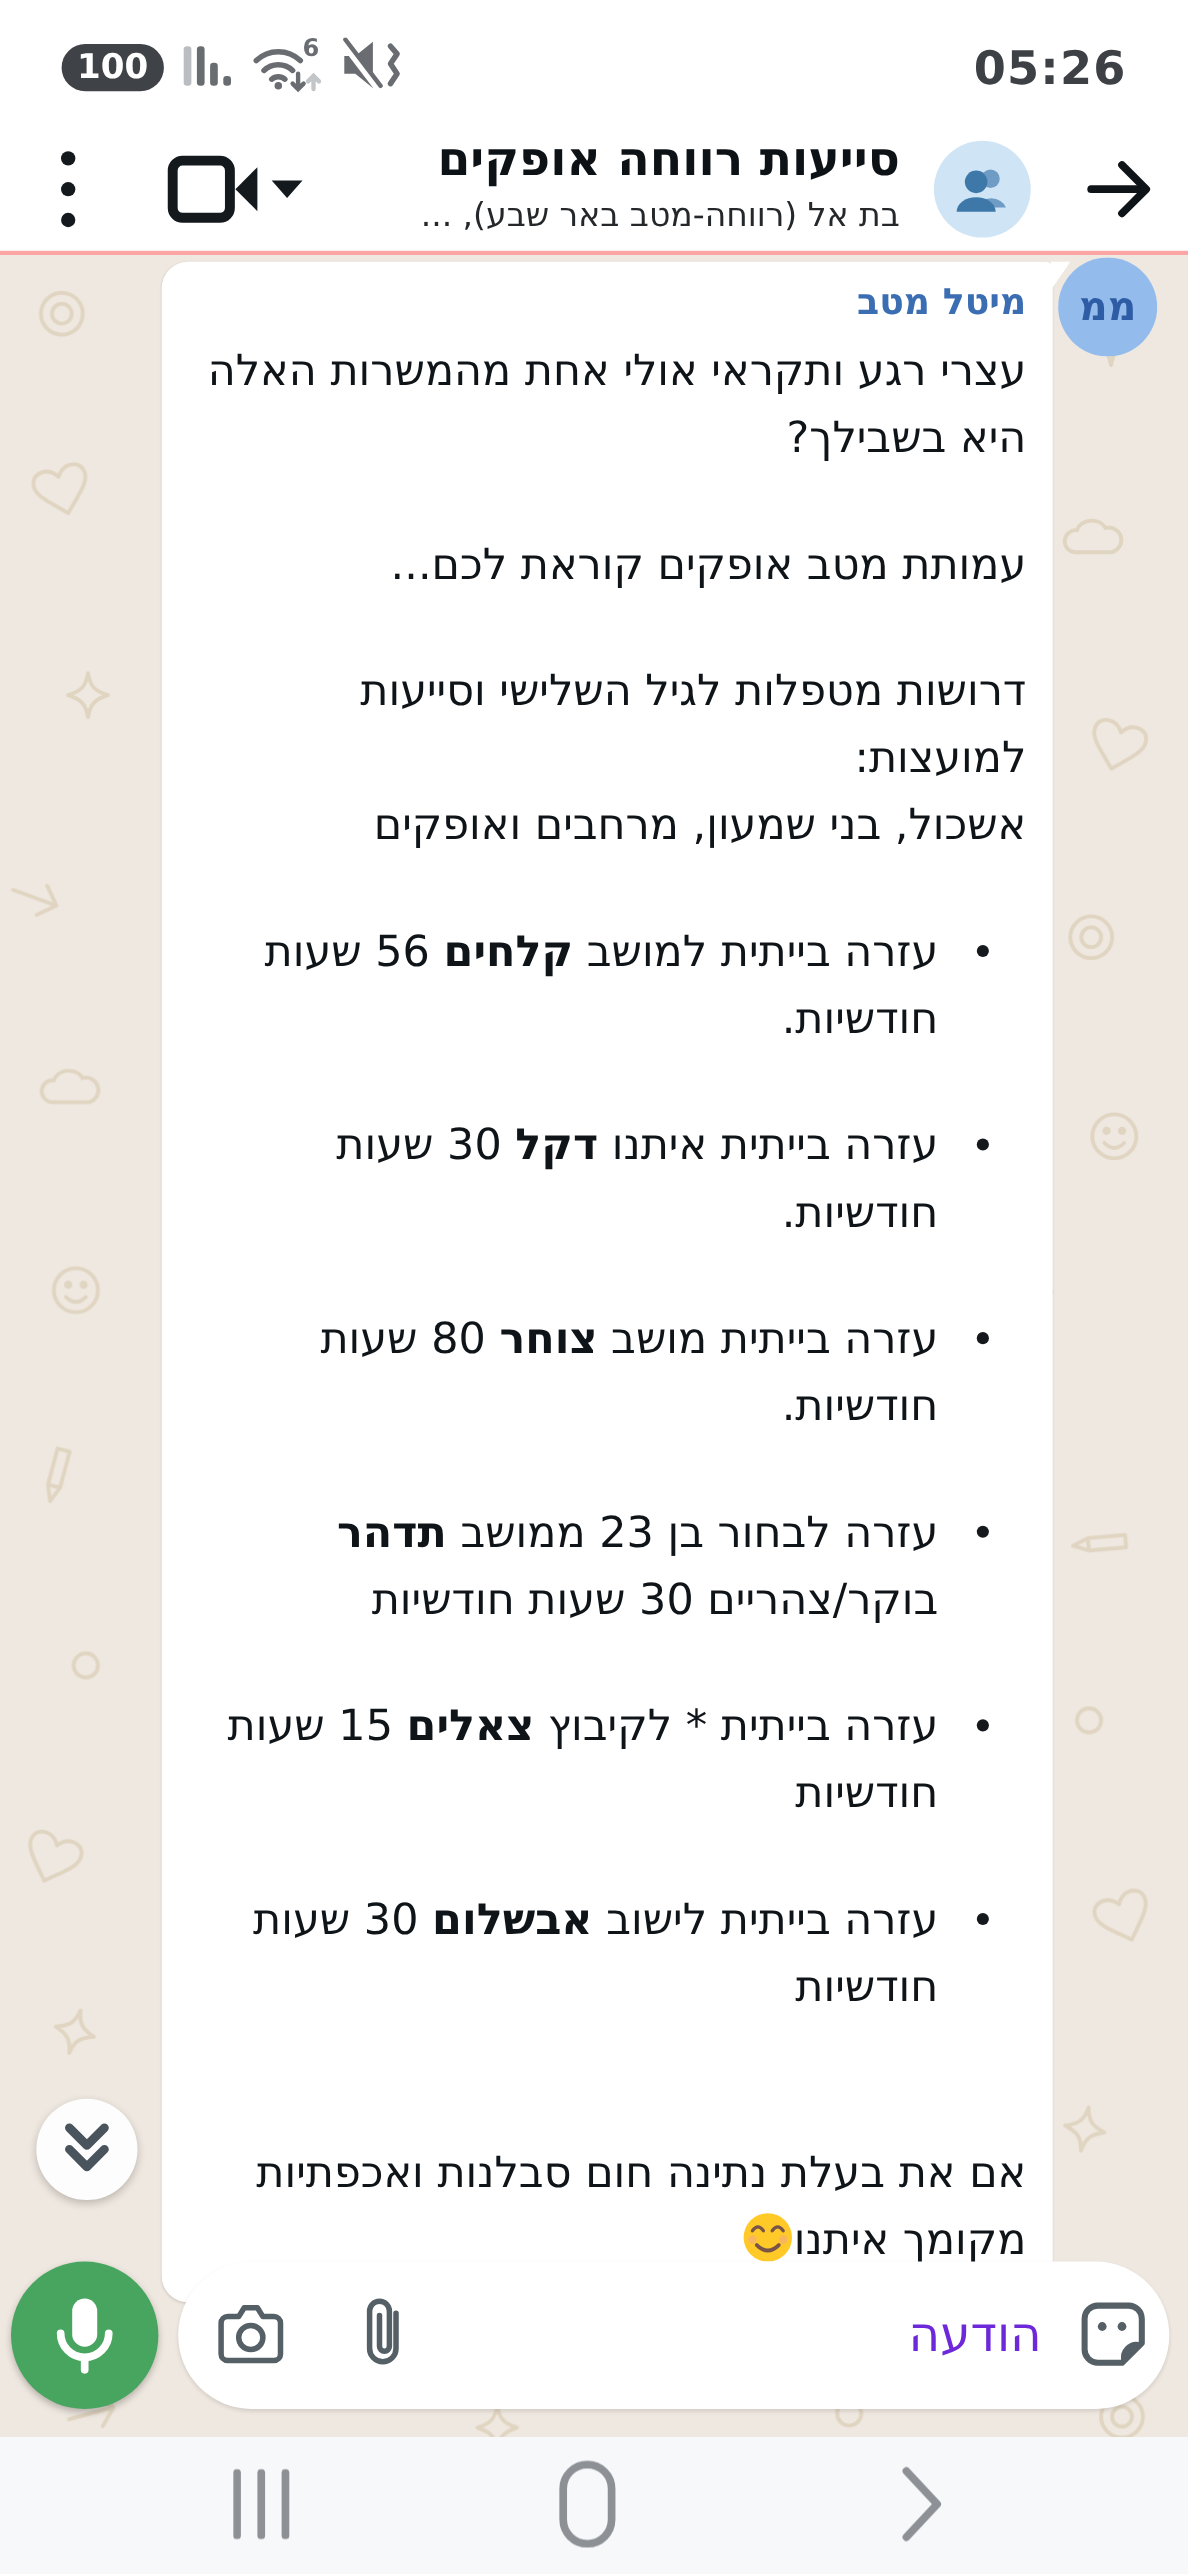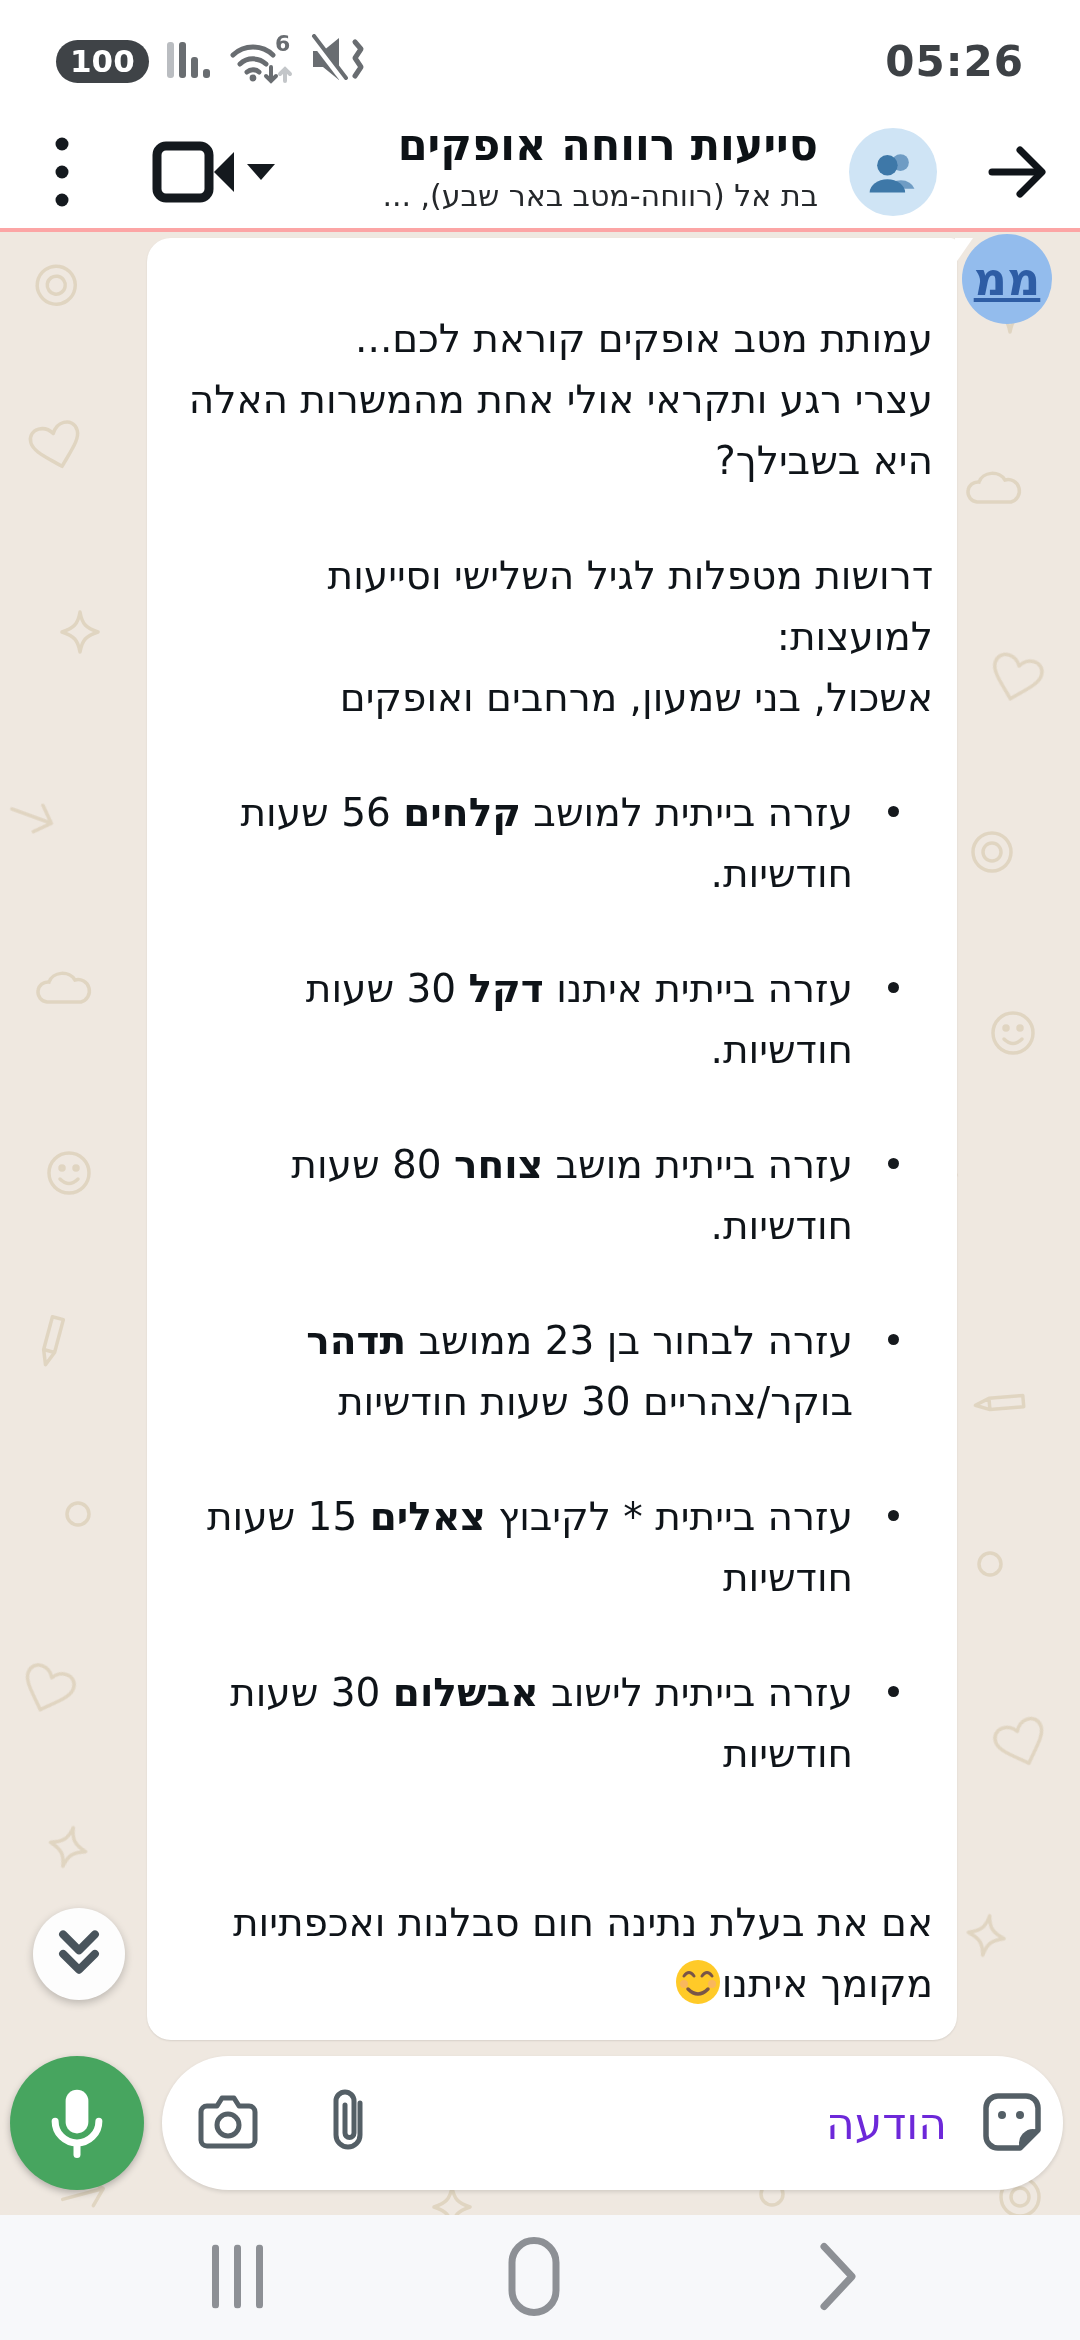--- a/index.html
+++ b/index.html
@@ -37,21 +37,21 @@
     box-shadow:0 1px 2px rgba(0,0,0,.10); direction:rtl; }
   .bubble::after { content:""; position:absolute; top:0; right:-16px; width:0; height:0;
     border-top:0 solid transparent; border-bottom:26px solid transparent; border-left:18px solid var(--c-bubble,#ffffff); }
   .sender { font-size:33px; font-weight:600; color:var(--c-sender_name,#3b6db3); margin-bottom:14px; text-align:right; }
   .msg-body { direction:rtl; text-align:right; color:#0f1419; font-size:39px; }
   .para { line-height:61px; position:relative; }
   .para.bullet { padding-right:80px; }
   .para.bullet .dot { position:absolute; right:34px; top:24px; width:11px; height:11px; border-radius:50%; background:#15191d; }
   .msg-avatar { position:absolute; top:2px; left:962px; width:90px; height:90px; border-radius:50%;
     background:var(--c-avatar_bg,#93bced); color:var(--c-avatar_text,#2e5da5);
-    font-size:46px; font-weight:bold; display:flex; align-items:center; justify-content:center; cursor:pointer;text-decoration:underline; }
+    font-size:36px; font-weight:bold; display:flex; align-items:center; justify-content:center; cursor:pointer; }
 
   .scroll-btn { position:absolute; left:33px; top:1676px; width:92px; height:92px; border-radius:50%;
     background:#fdfdfd; border:none; box-shadow:0 3px 8px rgba(0,0,0,.22);
     display:flex; align-items:center; justify-content:center; cursor:pointer; }
 
   
   .mic-btn { position:absolute; left:10px; top:1824px; width:134px; height:134px; border-radius:50%;
     background:var(--c-accent_green,#47a55f); border:none; box-shadow:0 3px 7px rgba(0,0,0,.25);
     display:flex; align-items:center; justify-content:center; cursor:pointer; }
   .input-pill { position:absolute; left:162px; top:1824px; width:901px; height:134px; border-radius:67px;
@@ -220,23 +220,24 @@
           <use href="#d-ring" transform="translate(1000,1945) rotate(0)"></use>
           <use href="#d-heart" transform="translate(260,1910) rotate(10)"></use>
           <use href="#d-star" transform="translate(430,1955) rotate(0)"></use>
           <use href="#d-cloud" transform="translate(600,1905) rotate(0)"></use>
           <use href="#d-circle" transform="translate(760,1950) rotate(0)"></use>
           <use href="#d-pencil" transform="translate(880,1900) rotate(-20)"></use>
         </g>
     </svg>
 
     <div class="bubble">
+      <div class="sender">מיטל מטב</div>
       <div class="msg-body">
+          <div class="para" style="margin-top: 0px;"><span>עצרי רגע ותקראי אולי אחת מהמשרות האלה היא בשבילך?</span></div>
           <div class="para" style="margin-top: 54px;"><span>עמותת מטב אופקים קוראת לכם...</span></div>
-          <div class="para" style="margin-top: 0px;"><span>עצרי רגע ותקראי אולי אחת מהמשרות האלה היא בשבילך?</span></div>
           <div class="para" style="margin-top: 54px;"><span>דרושות מטפלות לגיל השלישי  וסייעות למועצות:</span></div>
           <div class="para" style="margin-top: 0px;"><span>אשכול, בני שמעון, מרחבים ואופקים</span></div>
           <div class="para bullet" style="margin-top: 54px;"><span class="dot"></span><span>עזרה בייתית למושב </span><span style="font-weight: 700;">קלחים</span><span> 56 שעות חודשיות.</span></div>
           <div class="para bullet" style="margin-top: 54px;"><span class="dot"></span><span>עזרה בייתית איתנו </span><span style="font-weight: 700;">דקל</span><span> 30 שעות חודשיות.</span></div>
           <div class="para bullet" style="margin-top: 54px;"><span class="dot"></span><span>עזרה בייתית מושב </span><span style="font-weight: 700; text-align: center;">צוחר</span><span> 80 שעות חודשיות.</span></div>
           <div class="para bullet" style="margin-top: 54px;"><span class="dot"></span><span>עזרה לבחור בן 23 ממושב </span><span style="font-weight: 700;">תדהר</span><span> בוקר/צהריים 30 שעות חודשיות</span></div>
           <div class="para bullet" style="margin-top: 54px;"><span class="dot"></span><span>עזרה בייתית * לקיבוץ </span><span style="font-weight: 700;">צאלים</span><span> 15 שעות חודשיות</span></div>
           <div class="para bullet" style="margin-top: 54px;"><span class="dot"></span><span>עזרה בייתית לישוב </span><span style="font-weight: 700;">אבשלום</span><span> 30 שעות חודשיות</span></div>
           <div class="para" style="margin-top: 108px;"><span>אם את בעלת נתינה חום סבלנות ואכפתיות מקומך איתנו</span><svg width="48" height="48" viewBox="0 0 48 48" style="vertical-align:-9px;margin-left:4px">
               <circle cx="24" cy="24" r="22" fill="#ffca28"></circle>

